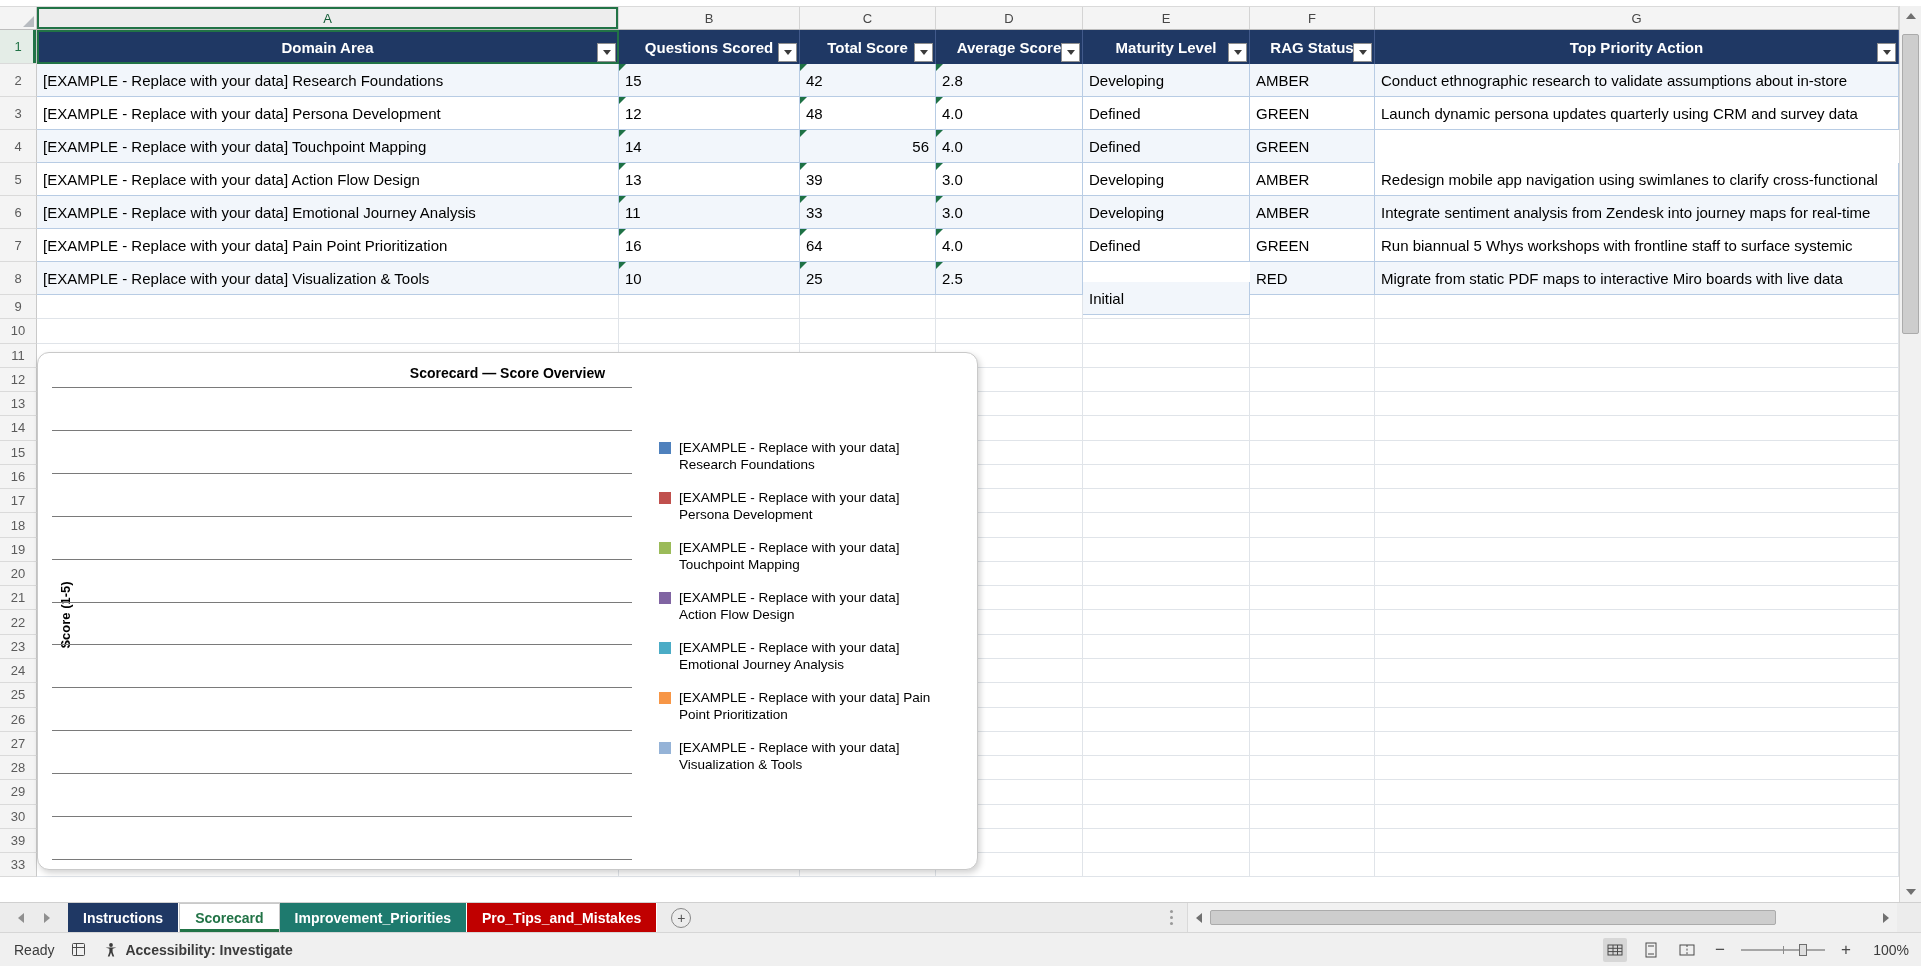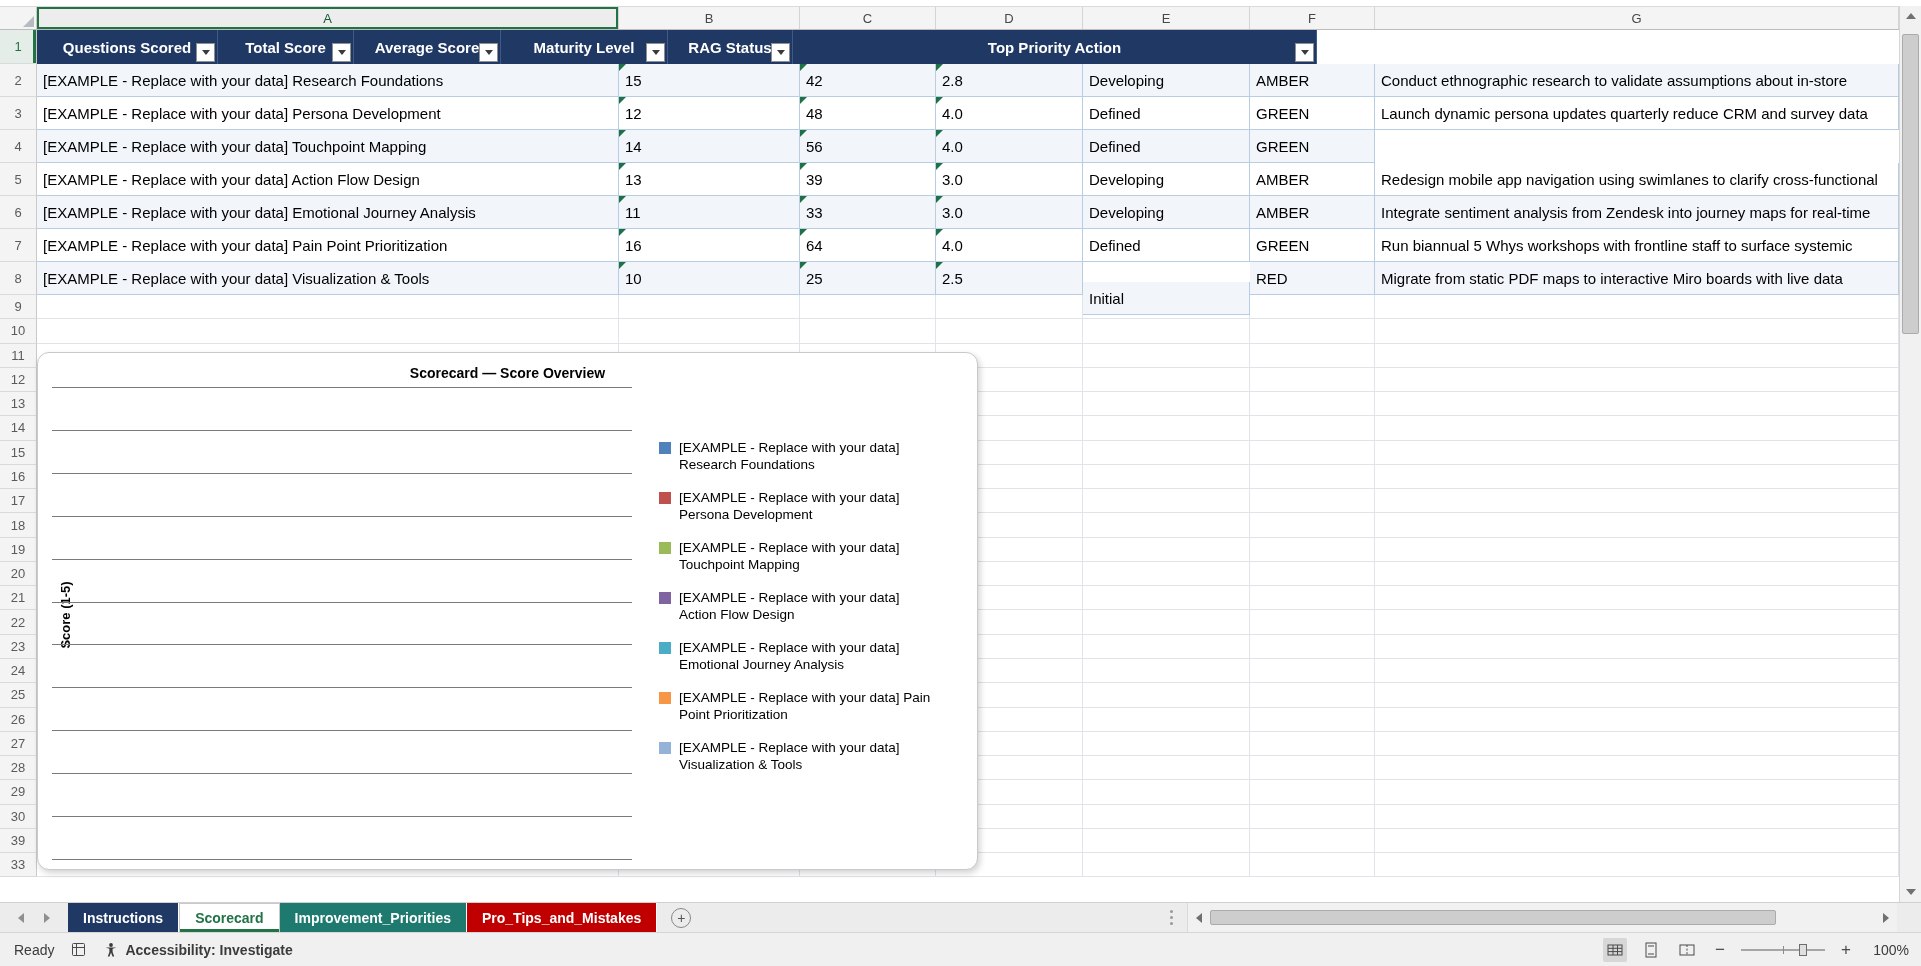--- a/index.html
+++ b/index.html
@@ -127,20 +127,26 @@
         <div class="colcell" style="width: 147px;">D</div>
         <div class="colcell" style="width: 167px;">E</div>
         <div class="colcell" style="width: 125px;">F</div>
         <div class="colcell" style="width: 524px;">G</div>
       </div>
   </div>
 
   <div class="gridrows" id="rows">
       <div class="row" style="height: 34px;">
         <div class="rownum sel">1</div>
+        <div class="hcell a1" style="width: 582px;">
+          <span>Domain Area</span>
+          <span class="filter-btn">
+            <i class="fb-arrow"></i>
+          </span>
+        </div>
         <div class="hcell" style="width: 181px;">
           <span>Questions Scored</span>
           <span class="filter-btn">
             <i class="fb-arrow"></i>
           </span>
         </div>
         <div class="hcell" style="width: 136px;">
           <span>Total Score</span>
           <span class="filter-btn">
             <i class="fb-arrow"></i>
@@ -215,33 +221,33 @@
           <i class="tri"></i>
           <span>4.0</span>
         </div>
         <div class="dcell" style="width: 167px;">
           <span>Defined</span>
         </div>
         <div class="dcell" style="width: 125px;">
           <span>GREEN</span>
         </div>
         <div class="dcell" style="width: 524px;">
-          <span>Launch dynamic persona updates quarterly reduce CRM and survey data</span>
+          <span>Launch dynamic persona updates quarterly using CRM and survey data</span>
         </div>
       </div>
       <div class="row band" style="height: 33px;">
         <div class="rownum">4</div>
         <div class="dcell" style="width: 582px;">
           <span>[EXAMPLE - Replace with your data] Touchpoint Mapping</span>
         </div>
         <div class="dcell" style="width: 181px;">
           <i class="tri"></i>
           <span>14</span>
         </div>
-        <div class="dcell" style="width: 136px;">
+        <div class="dcell" style="width: 136px; justify-content: flex-end;">
           <i class="tri"></i>
           <span>56</span>
         </div>
         <div class="dcell" style="width: 147px;">
           <i class="tri"></i>
           <span>4.0</span>
         </div>
         <div class="dcell" style="width: 167px;">
           <span>Defined</span>
         </div>

